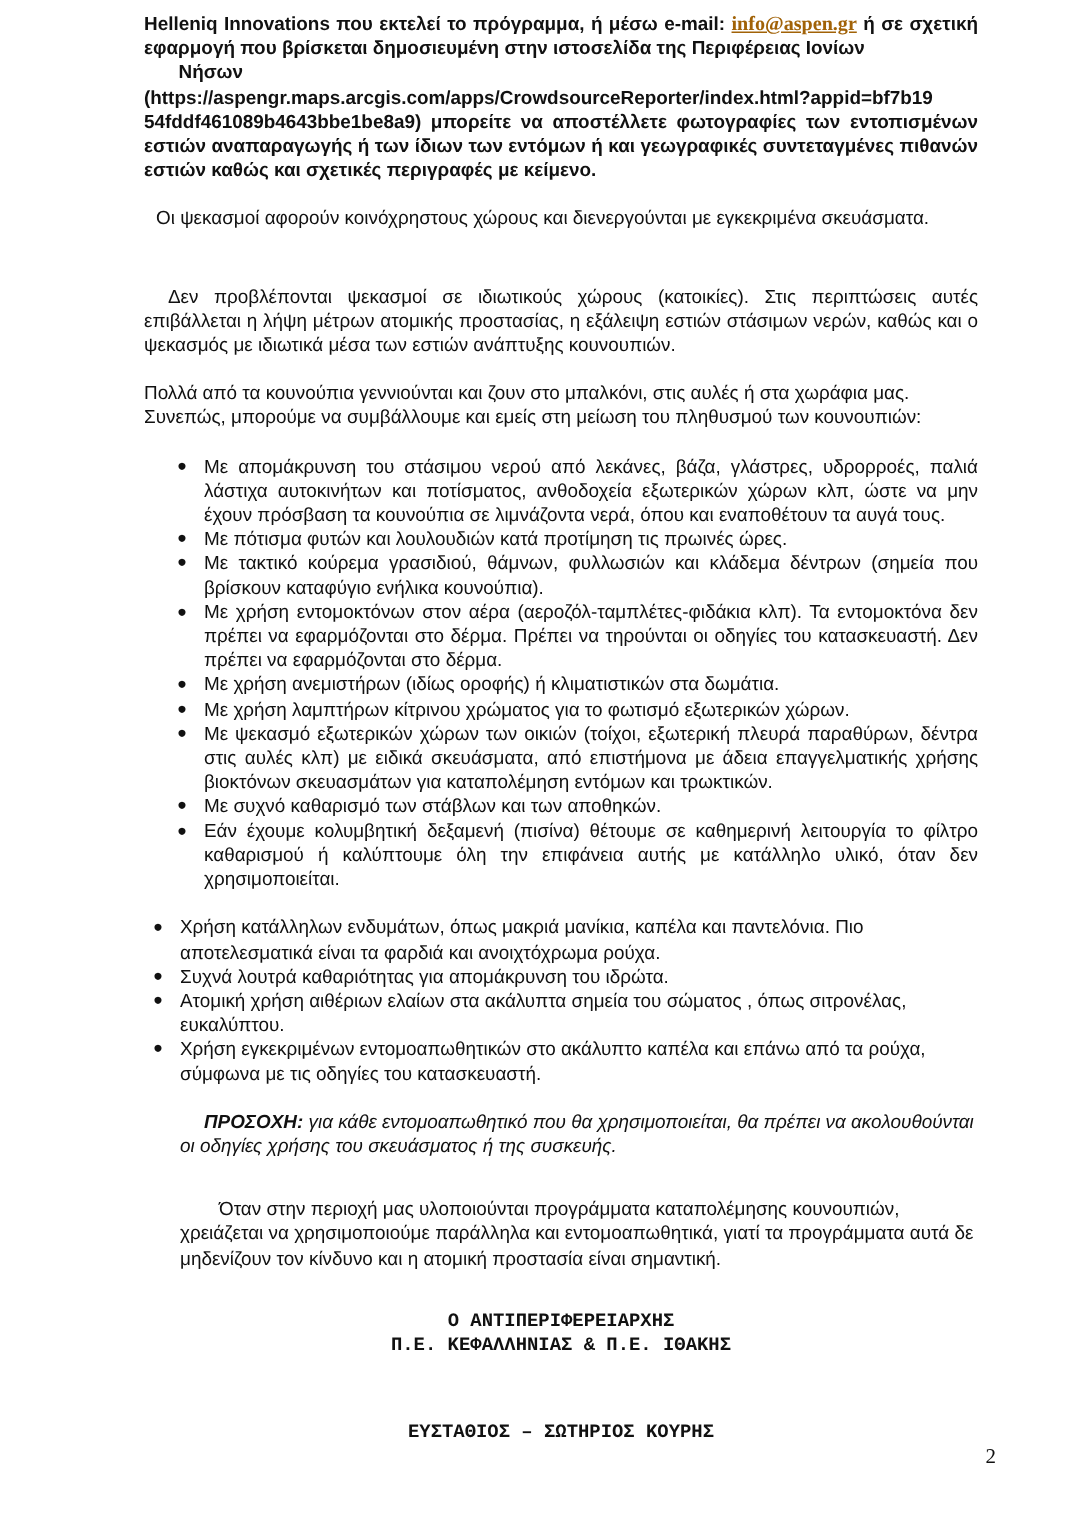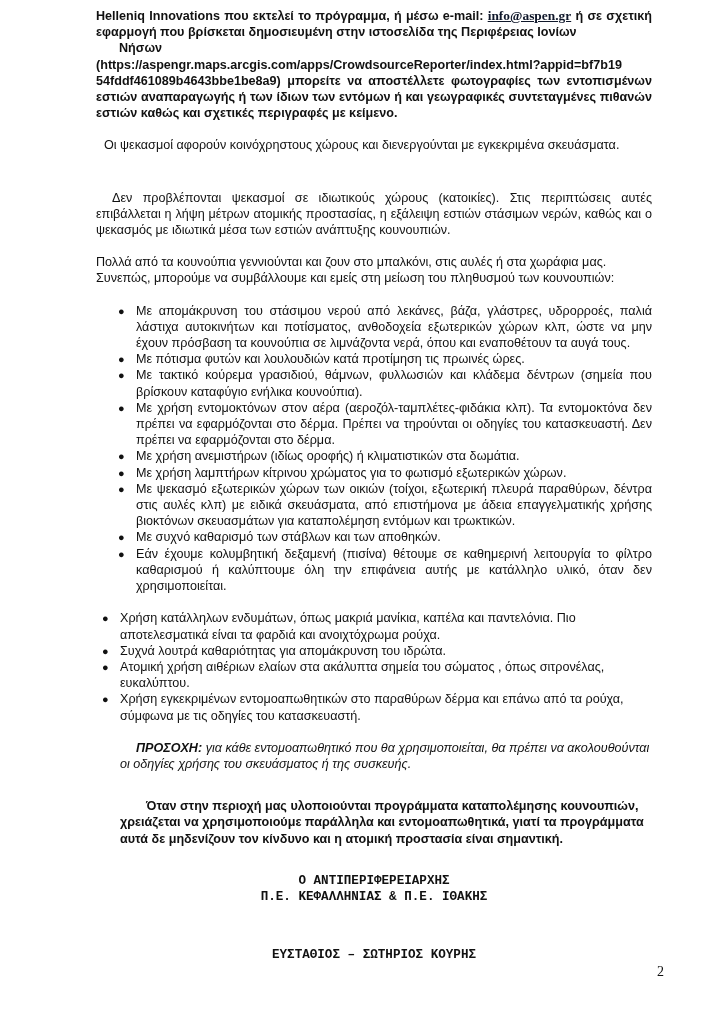--- a/index.html
+++ b/index.html
@@ -4,33 +4,33 @@
   <style>
     html, body { margin: 0; padding: 0; background: #ffffff; }
     body { width: 724px; height: 1024px; position: relative; overflow: hidden;
       font-family: "Liberation Sans", sans-serif; color: #111; font-size: 12.6px; line-height: 16.2px; }
     .page { position: absolute; left: 96px; top: 8px; width: 556px; }
     p { margin: 0; }
     .justify { text-align: justify; text-align-last: left; }
     .bold { font-weight: bold; }
     .intro { font-weight: bold; text-align: justify; }
     .intro .forced { display: block; text-align: justify; text-align-last: justify; margin-left: 23px; }
-    .email-link { font-family: "Liberation Serif", serif; color: #0f172a; text-decoration: underline; font-weight: bold; font-size: 13.4px; }
+    .email-link { font-family: "Liberation Serif", serif; color: #a16207; text-decoration: underline; font-weight: bold; font-size: 13.4px; }
     .gap { height: 16px; }
     .gap-s { height: 10px; }
     ul.bullets { list-style: none; margin: 0; padding: 0; }
     ul.bullets li { position: relative; padding-left: 40px; }
     ul.bullets li .dot { position: absolute; left: 22px; top: 0; font-size: 11px; }
     .indent-first { text-indent: 16px; margin-top: 36px; }
     .indent-first2 { text-indent: 8px; }
     .section-heading { font-weight: bold; text-decoration: underline; padding-left: 40px; margin-top: 4px; }
     ul.prot li { padding-left: 24px; }
     ul.prot li .dot { left: 6px; }
     .note { padding-left: 40px; font-style: italic; }
-    .closing { padding-left: 24px; text-indent: 26px; font-weight: bold; }
+    .closing { padding-left: 24px; text-indent: 26px; }
     .sig { text-align: center; font-weight: bold; font-family: Liberation Mono, monospace; }
     .page-number { position: absolute; right: 60px; top: 964px; font-family: "Liberation Serif", serif; font-size: 14px; }
   </style>
 </head>
 <body>
 
 <div class="page">
 
   <p class="intro">
     <span>Helleniq Innovations που εκτελεί το πρόγραμμα, ή μέσω e-mail: </span><a class="email-link">info@aspen.gr</a><span> ή σε σχετική εφαρμογή που βρίσκεται δημοσιευμένη στην ιστοσελίδα της Περιφέρειας Ιονίων</span>
@@ -61,21 +61,21 @@
     <li class="justify"><span class="dot">●</span><span>Με συχνό καθαρισμό των στάβλων και των αποθηκών.</span></li>
     <li class="justify"><span class="dot">●</span><span>Εάν έχουμε κολυμβητική δεξαμενή (πισίνα) θέτουμε σε καθημερινή λειτουργία το φίλτρο καθαρισμού ή καλύπτουμε όλη την επιφάνεια αυτής  με κατάλληλο υλικό, όταν δεν χρησιμοποιείται.</span></li>
   </ul>
 
   <div class="gap"></div>
 
   <ul class="bullets prot">
     <li><span class="dot">●</span><span>Χρήση κατάλληλων ενδυμάτων, όπως μακριά μανίκια, καπέλα και παντελόνια. Πιο αποτελεσματικά είναι τα φαρδιά και ανοιχτόχρωμα ρούχα.</span></li>
     <li><span class="dot">●</span><span>Συχνά λουτρά καθαριότητας για απομάκρυνση του ιδρώτα.</span></li>
     <li><span class="dot">●</span><span>Ατομική χρήση αιθέριων ελαίων στα ακάλυπτα σημεία του σώματος , όπως σιτρονέλας, ευκαλύπτου.</span></li>
-    <li><span class="dot">●</span><span>Χρήση εγκεκριμένων εντομοαπωθητικών στο παραθύρων δέρμα και επάνω από τα ρούχα, σύμφωνα με τις οδηγίες του κατασκευαστή.</span></li>
+    <li><span class="dot">●</span><span>Χρήση εγκεκριμένων εντομοαπωθητικών στο ακάλυπτο καπέλα και επάνω από τα ρούχα, σύμφωνα με τις οδηγίες του κατασκευαστή.</span></li>
   </ul>
 
   <div class="gap"></div>
 
   <p class="note" style="padding-left:24px; text-indent:16px;">
     <span class="bold">ΠΡΟΣΟΧΗ:</span><span> για κάθε εντομοαπωθητικό που θα χρησιμοποιείται, θα πρέπει να ακολουθούνται οι οδηγίες χρήσης του σκευάσματος ή της συσκευής.</span>
   </p>
 
   <div class="gap"></div>
   <div class="gap-s"></div>

